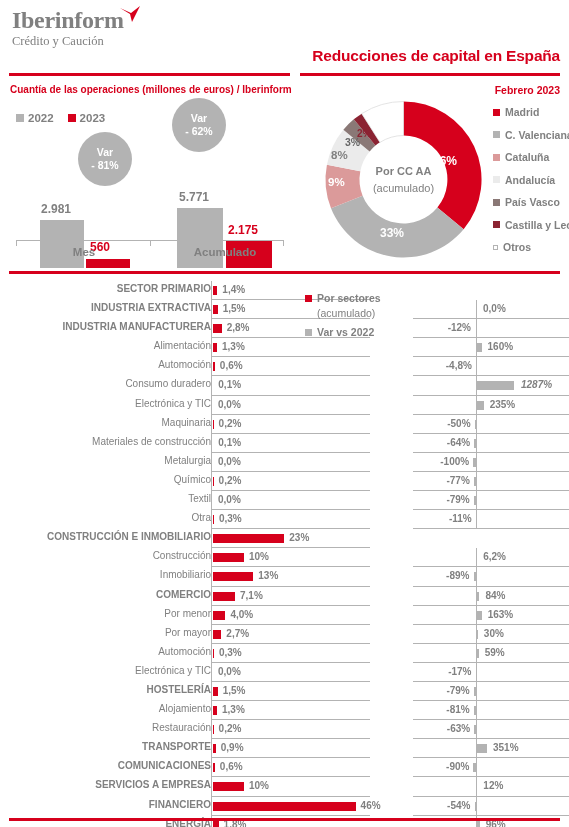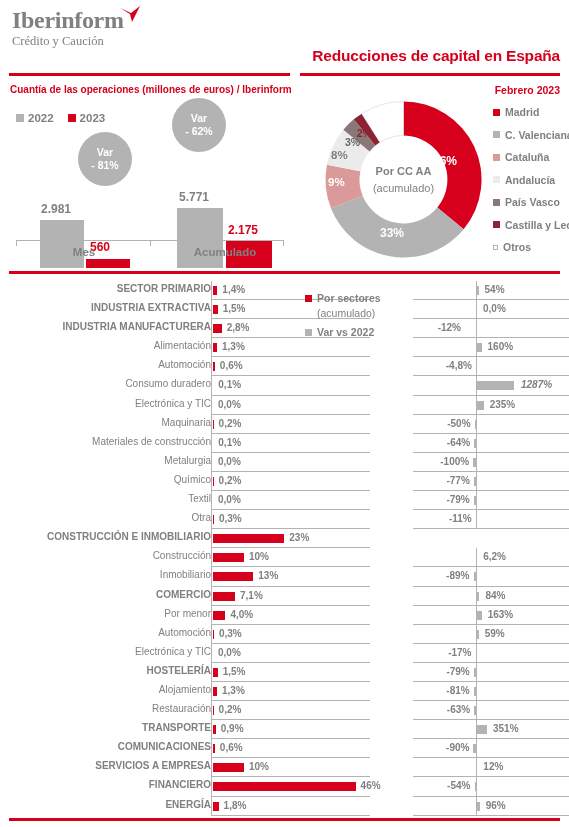--- a/index.html
+++ b/index.html
@@ -300,25 +300,20 @@
 <div class="rule-red mid"></div>
 
 <div class="table" id="sector-table">
     <div class="trow">
       <div class="t-name bold">SECTOR PRIMARIO</div>
       <div class="left-cell">
         <span class="axis"></span>
         <span class="lbar" style="width: 4.3px;"></span>
         <span class="lval" style="left: 11.34px;">1,4%</span>
       </div>
-      <div class="right-cell">
-        <span class="axis"></span>
-        <span class="rbar" style="left: 64px; width: 1.5px;"></span>
-        <span class="rval" style="left: 71.539px; text-align: left;">54%</span>
-      </div>
     </div>
     <div class="trow">
       <div class="t-name bold">INDUSTRIA EXTRACTIVA</div>
       <div class="left-cell">
         <span class="axis"></span>
         <span class="lbar" style="width: 4.7px;"></span>
         <span class="lval" style="left: 11.65px;">1,5%</span>
       </div>
       <div class="right-cell">
         <span class="axis"></span>
@@ -327,21 +322,21 @@
     </div>
     <div class="trow">
       <div class="t-name bold">INDUSTRIA MANUFACTURERA</div>
       <div class="left-cell">
         <span class="axis"></span>
         <span class="lbar" style="width: 8.7px;"></span>
         <span class="lval" style="left: 15.68px;">2,8%</span>
       </div>
       <div class="right-cell">
         <span class="axis"></span>
-        <span class="rval" style="right: 108px; text-align: right;">-12%</span>
+        <span class="rval" style="right: 98px; text-align: right;">-12%</span>
       </div>
     </div>
     <div class="trow">
       <div class="t-name">Alimentación</div>
       <div class="left-cell">
         <span class="axis"></span>
         <span class="lbar" style="width: 4px;"></span>
         <span class="lval" style="left: 11.03px;">1,3%</span>
       </div>
       <div class="right-cell">
@@ -510,20 +505,33 @@
       <div class="t-name">Por menor</div>
       <div class="left-cell">
         <span class="axis"></span>
         <span class="lbar" style="width: 12.4px;"></span>
         <span class="lval" style="left: 19.4px;">4,0%</span>
       </div>
       <div class="right-cell">
         <span class="axis"></span>
         <span class="rbar" style="left: 64px; width: 4.6px;"></span>
         <span class="rval" style="left: 74.6455px; text-align: left;">163%</span>
+      </div>
+    </div>
+    <div class="trow">
+      <div class="t-name">Por mayor</div>
+      <div class="left-cell">
+        <span class="axis"></span>
+        <span class="lbar" style="width: 8.4px;"></span>
+        <span class="lval" style="left: 15.37px;">2,7%</span>
+      </div>
+      <div class="right-cell">
+        <span class="axis"></span>
+        <span class="rbar" style="left: 64px; width: 0.9px;"></span>
+        <span class="rval" style="left: 70.855px; text-align: left;">30%</span>
       </div>
     </div>
     <div class="trow">
       <div class="t-name">Automoción</div>
       <div class="left-cell">
         <span class="axis"></span>
         <span class="lbar" style="width: 0.9px;"></span>
         <span class="lval" style="left: 7.93px;">0,3%</span>
       </div>
       <div class="right-cell">

